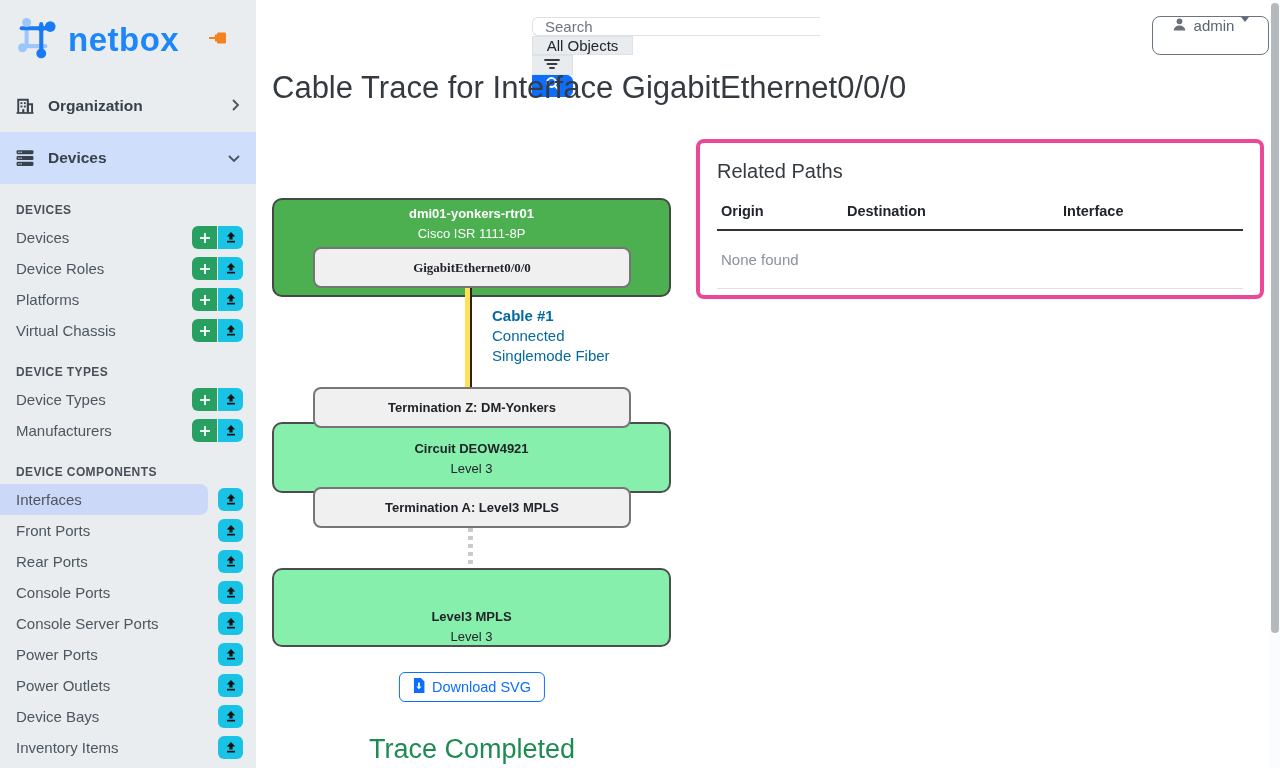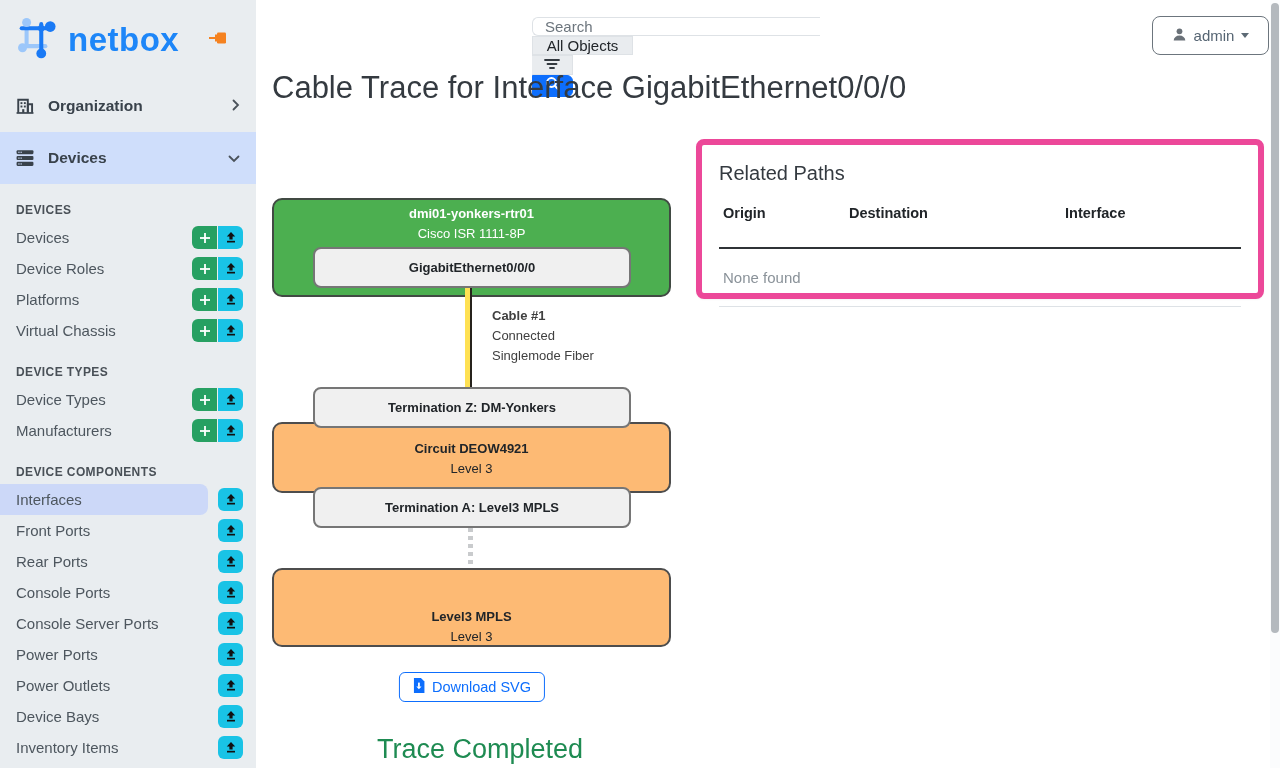--- a/index.html
+++ b/index.html
@@ -60,21 +60,21 @@
     width:41px; height:37px; background:#e9ecef; border:1px solid #dee2e6; border-left:none;
     display:flex; align-items:center; justify-content:center; cursor:pointer;
   }
   .search-btn {
     width:41px; height:37px; background:#0d6efd; border:1px solid #0d6efd;
     border-radius:0 6px 6px 0; display:flex; align-items:center; justify-content:center; cursor:pointer;
   }
   .user-btn {
     position:absolute; left:1152px; top:16px; width:117px; height:39px;
     background:#fff; border:1px solid #6c757d; border-radius:8px;
-    display:flex; align-items:center; justify-content:center; gap:7px;
+    display:flex; justify-content:center; gap:7px;
     color:#566573; font-size:15px; cursor:pointer;
   }
   .caret-down {
     width:0; height:0; border-left:4.5px solid transparent; border-right:4.5px solid transparent;
     border-top:5px solid #5d6a75;
   }
   
   .page-title {
     position:absolute; left:272px; top:70px; font-size:31px; font-weight:400;
     color:#343a40; white-space:nowrap;
@@ -86,62 +86,62 @@
     border:2px solid #414a43; border-radius:10px; color:#fff; padding-top:4px; line-height:20px;
     cursor:pointer;
     margin-top:40px;
   }
   .node-device .b { font-weight:700; }
   .smallbox {
     background:#f0f0f0; border:2px solid #767676; border-radius:8px;
     font-weight:700; color:#212529; line-height:37px; height:41px; width:318px; left:41px;
     z-index:2; cursor:pointer;
   }
-  .node-iface { top:89px; }
+  .node-iface { top:89px;font-family:Liberation Serif, serif; }
   .node-termz { top:229px; }
   .node-terma { top:329px; }
   .bigbox {
-    background:#fdba74; border:2px solid #4d4d4d; border-radius:10px;
+    background:#86efac; border:2px solid #4d4d4d; border-radius:10px;
     width:399px; left:0; color:#212529; line-height:20px; z-index:1; cursor:pointer;
   }
   .node-circuit { top:264px; height:71px; padding-top:15px; }
   .node-farend { top:410px; height:79px; padding-top:37px; }
   .bigbox .b { font-weight:700; }
   .cable-line { position:absolute; left:193px; top:130px; width:7px; height:99px;
     background:#ffe153; border-right:2px solid #26231c; }
   .cable-label {
-    position:absolute; left:220px; top:148px; text-align:left; font-size:13px;
-    color:#404040; line-height:20px; cursor:pointer;
+    position:absolute; left:220px; top:148px; text-align:left; font-size:15px;
+    color:#0369a1; line-height:20px; cursor:pointer;
   }
   .cable-label .b { font-weight:700; }
   .dash-line {
     position:absolute; left:196px; top:370px; width:5px; height:40px;
     background:repeating-linear-gradient(to bottom,#c9cbcd 0 4px,transparent 4px 8px);
   }
   .dl-btn {
     position:absolute; left:50%; transform:translateX(-50%); top:514px; height:30px;
     display:flex; align-items:center; gap:7px; padding:0 13px;
     background:#fff; border:1px solid #0d6efd; border-radius:6px;
     color:#0d6efd; font-size:14.5px; cursor:pointer; white-space:nowrap;
   }
   .trace-status {
-    position:absolute; left:8px; top:576px; width:100%; text-align:center;
+    position:absolute; left:0; top:576px; width:100%; text-align:center;
     font-size:27px; color:#1e8b52;
   }
   
   .card {
     position:absolute; left:696px; top:139px; width:568px; height:160px;
-    background:#fff; border:6px solid #ec4899; border-radius:8px;
+    background:#fff; border:4px solid #ec4899; border-radius:8px;
     box-shadow:0 1px 2px rgba(0,0,0,.04);
   }
   .card-title { padding:17px 17px 14px; font-size:20px; color:#343a40; }
   .rp-table { width:calc(100% - 34px); margin:0 17px; border-collapse:collapse; }
   .rp-table th {
     text-align:left; font-size:14.5px; font-weight:700; color:#212529;
-    padding:6px 4px 26px; border-bottom:2px solid #2f3336;
+    padding:6px 4px 10px; border-bottom:2px solid #2f3336;
   }
   .rp-table td {
     font-size:15px; color:#8a9299; padding:20px 4px; border-bottom:1px solid #dee2e6;
   }
   .th-origin { width:126px; } .th-dest { width:216px; }
   
   .vscroll { position:absolute; right:0; top:0; width:10px; height:768px; background:#fbfcfd; }
   .vscroll-thumb { position:absolute; left:1px; top:3px; width:8px; height:630px;
     background:#b4b9be; border-radius:4px; cursor:pointer; }
 </style>

